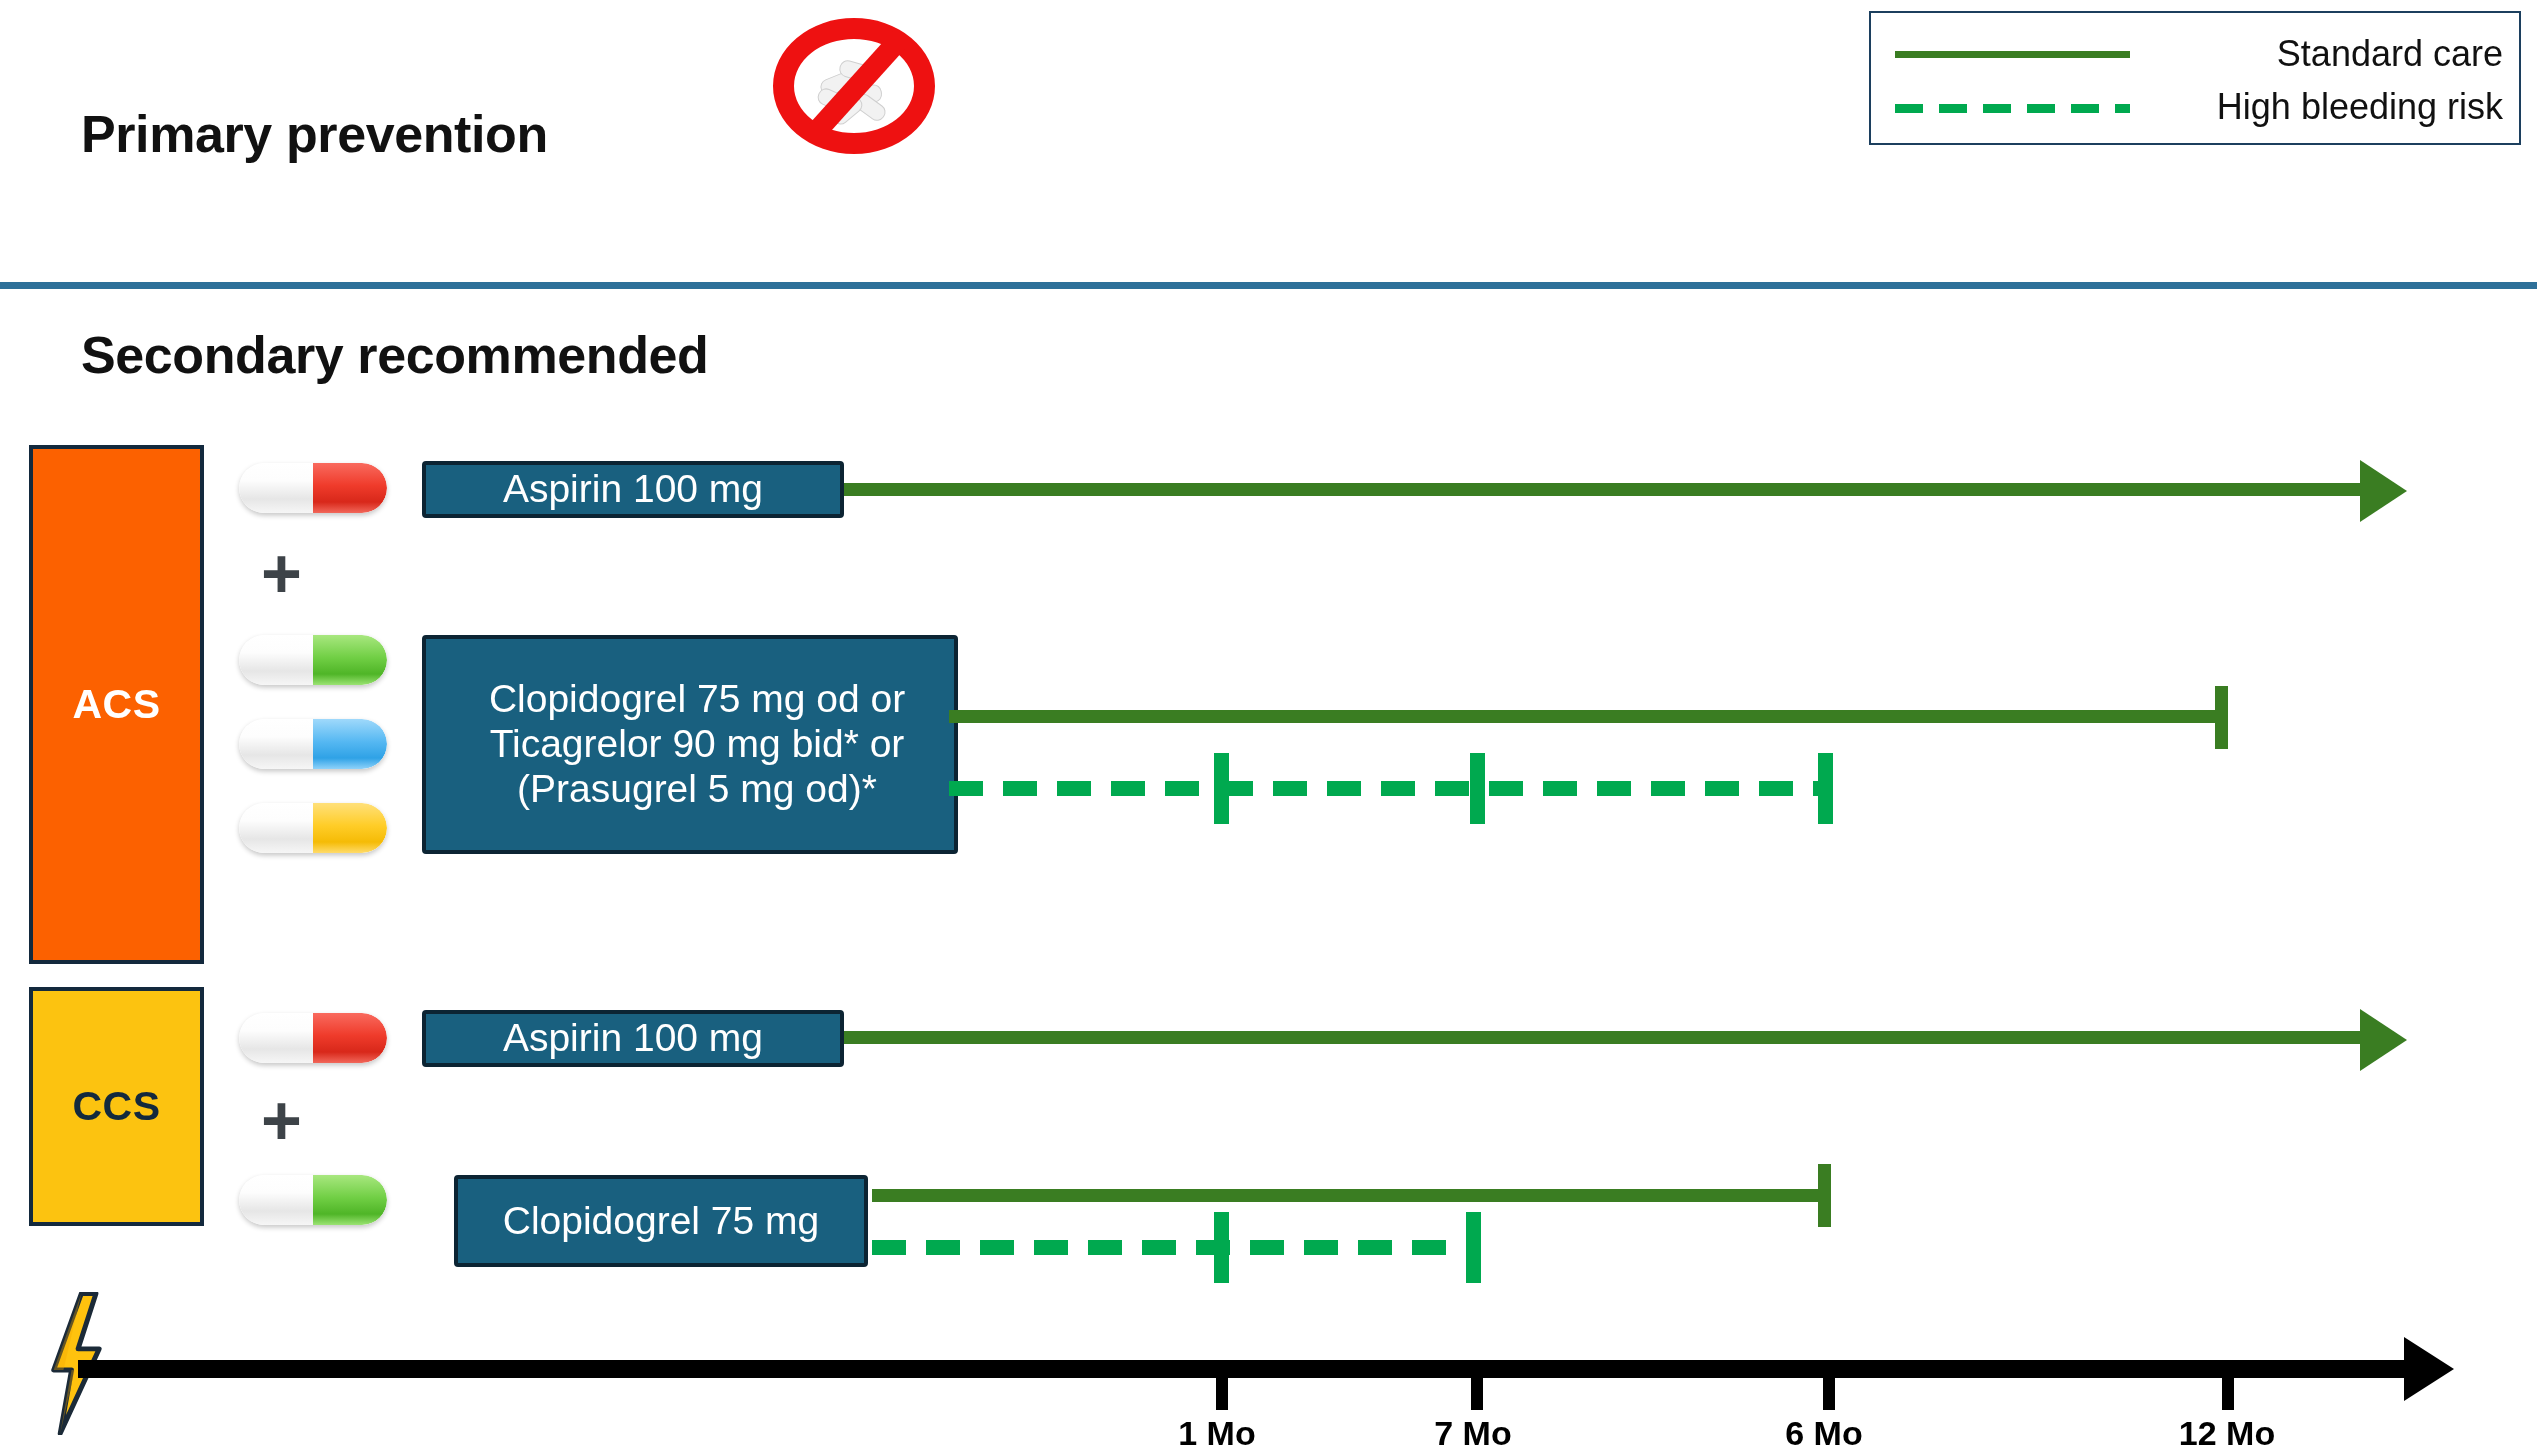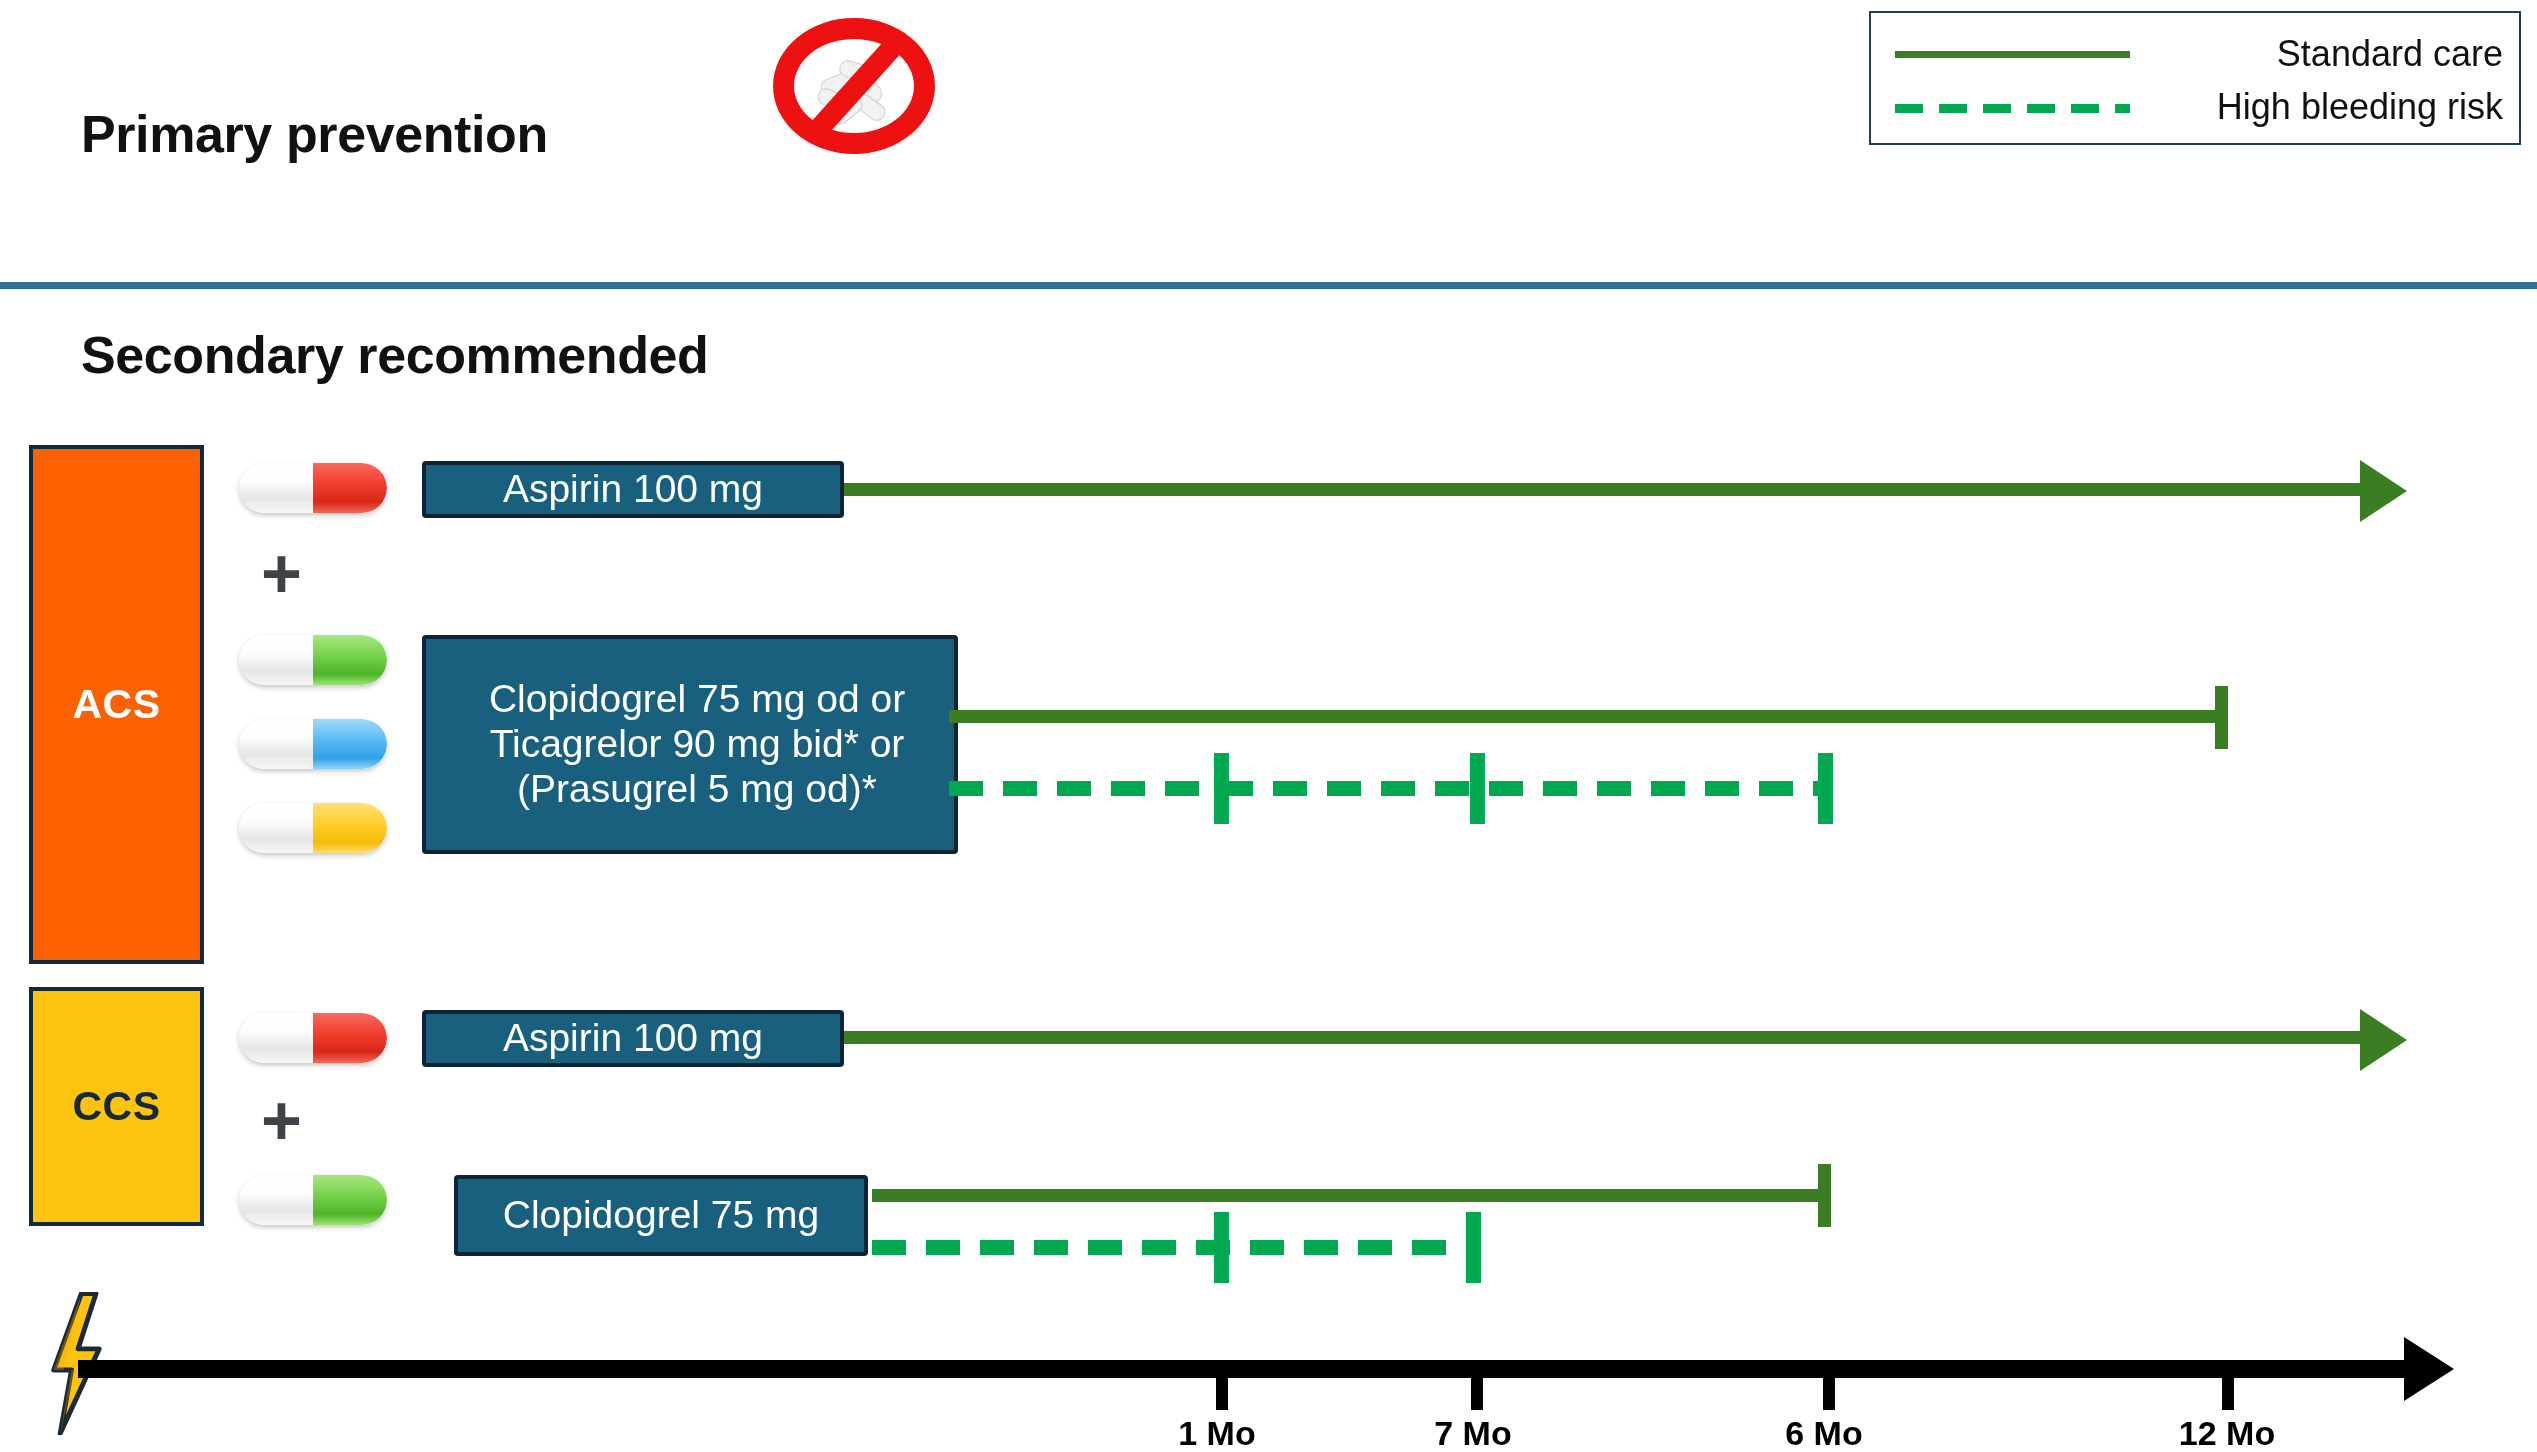--- a/index.html
+++ b/index.html
@@ -173,21 +173,21 @@
   </div>
   <div class="abs solidline" style="left:844px;top:1031px;width:1518px;"></div>
   <div class="abs arrowhead" style="left:2360px;top:1009px;"></div>
 
   <div class="abs plus" style="left:261px;top:1086px;">+</div>
 
   <div class="abs cap" style="left:239px;top:1175px;width:148px;height:50px;">
     <div class="lh"></div>
       <div class="rh rh-green"></div>
   </div>
-  <div class="abs drugbox" style="left:454px;top:1175px;width:414px;height:81px;">
+  <div class="abs drugbox" style="left:454px;top:1175px;width:414px;height:92px;">
     <div class="txt">Clopidogrel 75 mg</div>
   </div>
 
   <div class="abs solidline" style="left:872px;top:1189px;width:958px;"></div>
   <div class="abs cap-tick-dark" style="left:1818px;top:1164px;height:63px;"></div>
 
   <div class="abs dashline" style="left:872px;top:1240px;width:605px;"></div>
   <div class="abs cap-tick-light" style="left:1214px;top:1212px;height:71px;"></div>
   <div class="abs cap-tick-light" style="left:1466px;top:1212px;height:71px;"></div>
 

